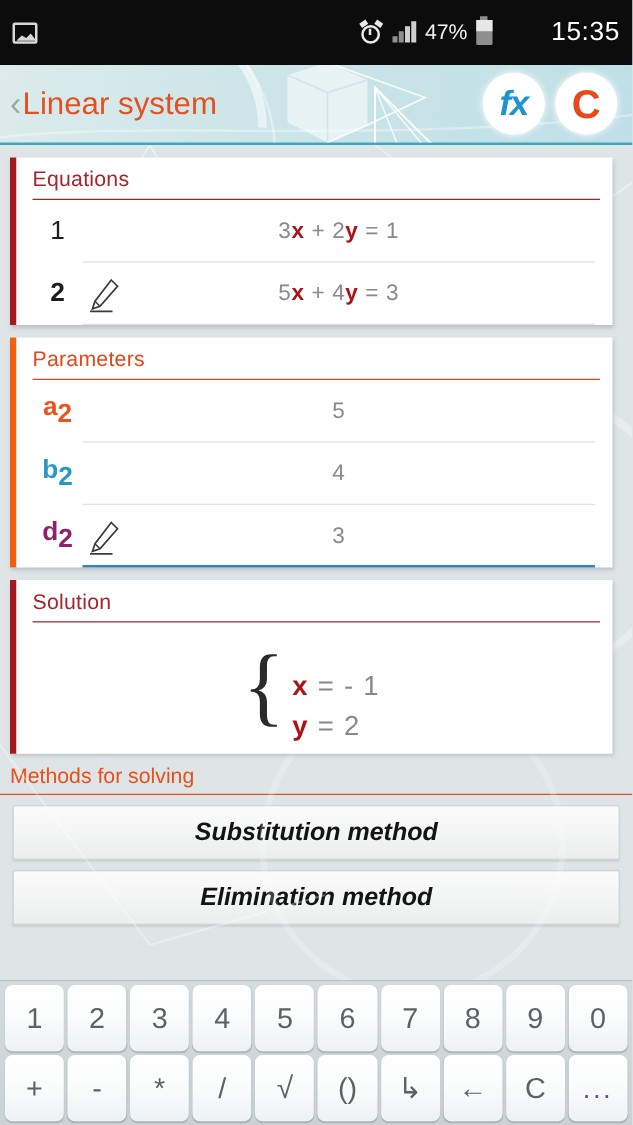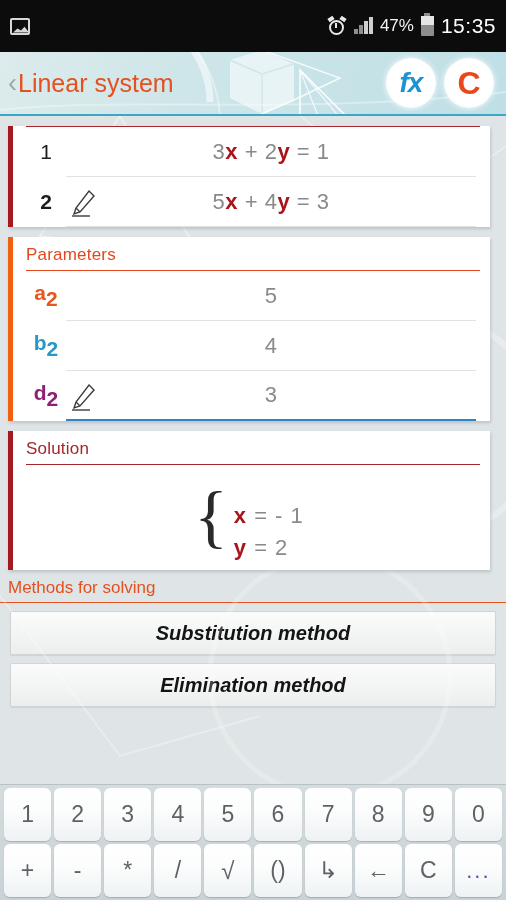--- a/index.html
+++ b/index.html
@@ -50,21 +50,21 @@
   .sb-batt {
     position: relative; width: 13px; height: 20px; border: 0;
     background: #8e8e8e; border-radius: 1px;
   }
   .sb-batt::before {
     content: ""; position: absolute; left: 3.5px; top: -3px; width: 6px; height: 3px; background: #8e8e8e;
   }
   .sb-batt::after {
     content: ""; position: absolute; left: 0; top: 0; width: 13px; height: 9px; background: #e6e6e6;
   }
-  .sb-time { font-size: 21px; color: #fff; letter-spacing: 0.5px; }
+  .sb-time { font-size: 21px; color: #fff; letter-spacing: 0.5px; margin-left: 40px; }
 
   
   .header {
     position: relative; height: 64px;
     background: linear-gradient(100deg,#dcebec 0%,#cfe6e9 35%,#c7e3e8 65%,#bfdfe6 100%);
     border-bottom: 2px solid #3aa7c4;
     display: flex; align-items: center; overflow: hidden;
   }
   .hdr-deco { position: absolute; inset: 0; pointer-events: none; }
   .hdr-back {
@@ -113,21 +113,21 @@
   .row-label {
     width: 40px; text-align: center; font-size: 21px; color: #1c1c1c; flex: none;
   }
   .row-label.bold { font-weight: bold; }
   .row-field {
     flex: 1; position: relative; display: flex; align-items: center;
     justify-content: center; height: 50px; margin-right: 14px;
     border-bottom: 1px solid #e2e2e2;
   }
   .row-field.active-field { border-bottom: 2px solid #2f84c7; }
-  .row-value { font-size: 22px; color: #8a8a8a; letter-spacing: 0.5px; }
+  .row-value { font-size: 18px; color: #8a8a8a; letter-spacing: 0.5px; }
   .row-value .v { color: #a8151b; font-weight: bold; }
   .pencil { position: absolute; left: 4px; top: 11px; }
 
   .sub { font-size: 0.62em; vertical-align: -0.28em; }
   .p-a { color: #e8551f; font-weight: bold; font-size: 21px; }
   .p-b { color: #2a97c9; font-weight: bold; font-size: 21px; }
   .p-d { color: #8e2071; font-weight: bold; font-size: 21px; }
 
   .solution-body {
     display: flex; align-items: center; justify-content: center;
@@ -225,20 +225,21 @@
     <svg class="bg-deco" viewBox="0 0 506 684" preserveAspectRatio="none">
       <path d="M 120 0 L 40 120 L 200 140 Z" fill="none" stroke="#ffffff" stroke-width="1.6" opacity="0.8"></path>
       <path d="M 300 0 L 420 90 L 506 30" fill="none" stroke="#ffffff" stroke-width="1.4" opacity="0.7"></path>
       <path d="M 430 200 A 110 110 0 0 1 430 420" fill="none" stroke="#ffffff" stroke-width="6" opacity="0.5"></path>
       <path d="M 0 480 L 120 640 L 260 600" fill="none" stroke="#ffffff" stroke-width="1.5" opacity="0.6"></path>
       <circle cx="330" cy="560" r="120" fill="none" stroke="#ffffff" stroke-width="5" opacity="0.35"></circle>
     </svg>
 
     <div class="card card-red">
       <span class="edge"></span>
+      <div class="card-title">Equations</div>
       <div class="card-rule"></div>
 
       <div class="row">
         <div class="row-label">1</div>
         <div class="row-field">
           <span class="row-value"><span>3</span><span class="v">x</span><span> + </span><span>2</span><span class="v">y</span><span> = </span><span>1</span></span>
         </div>
       </div>
 
       <div class="row">

